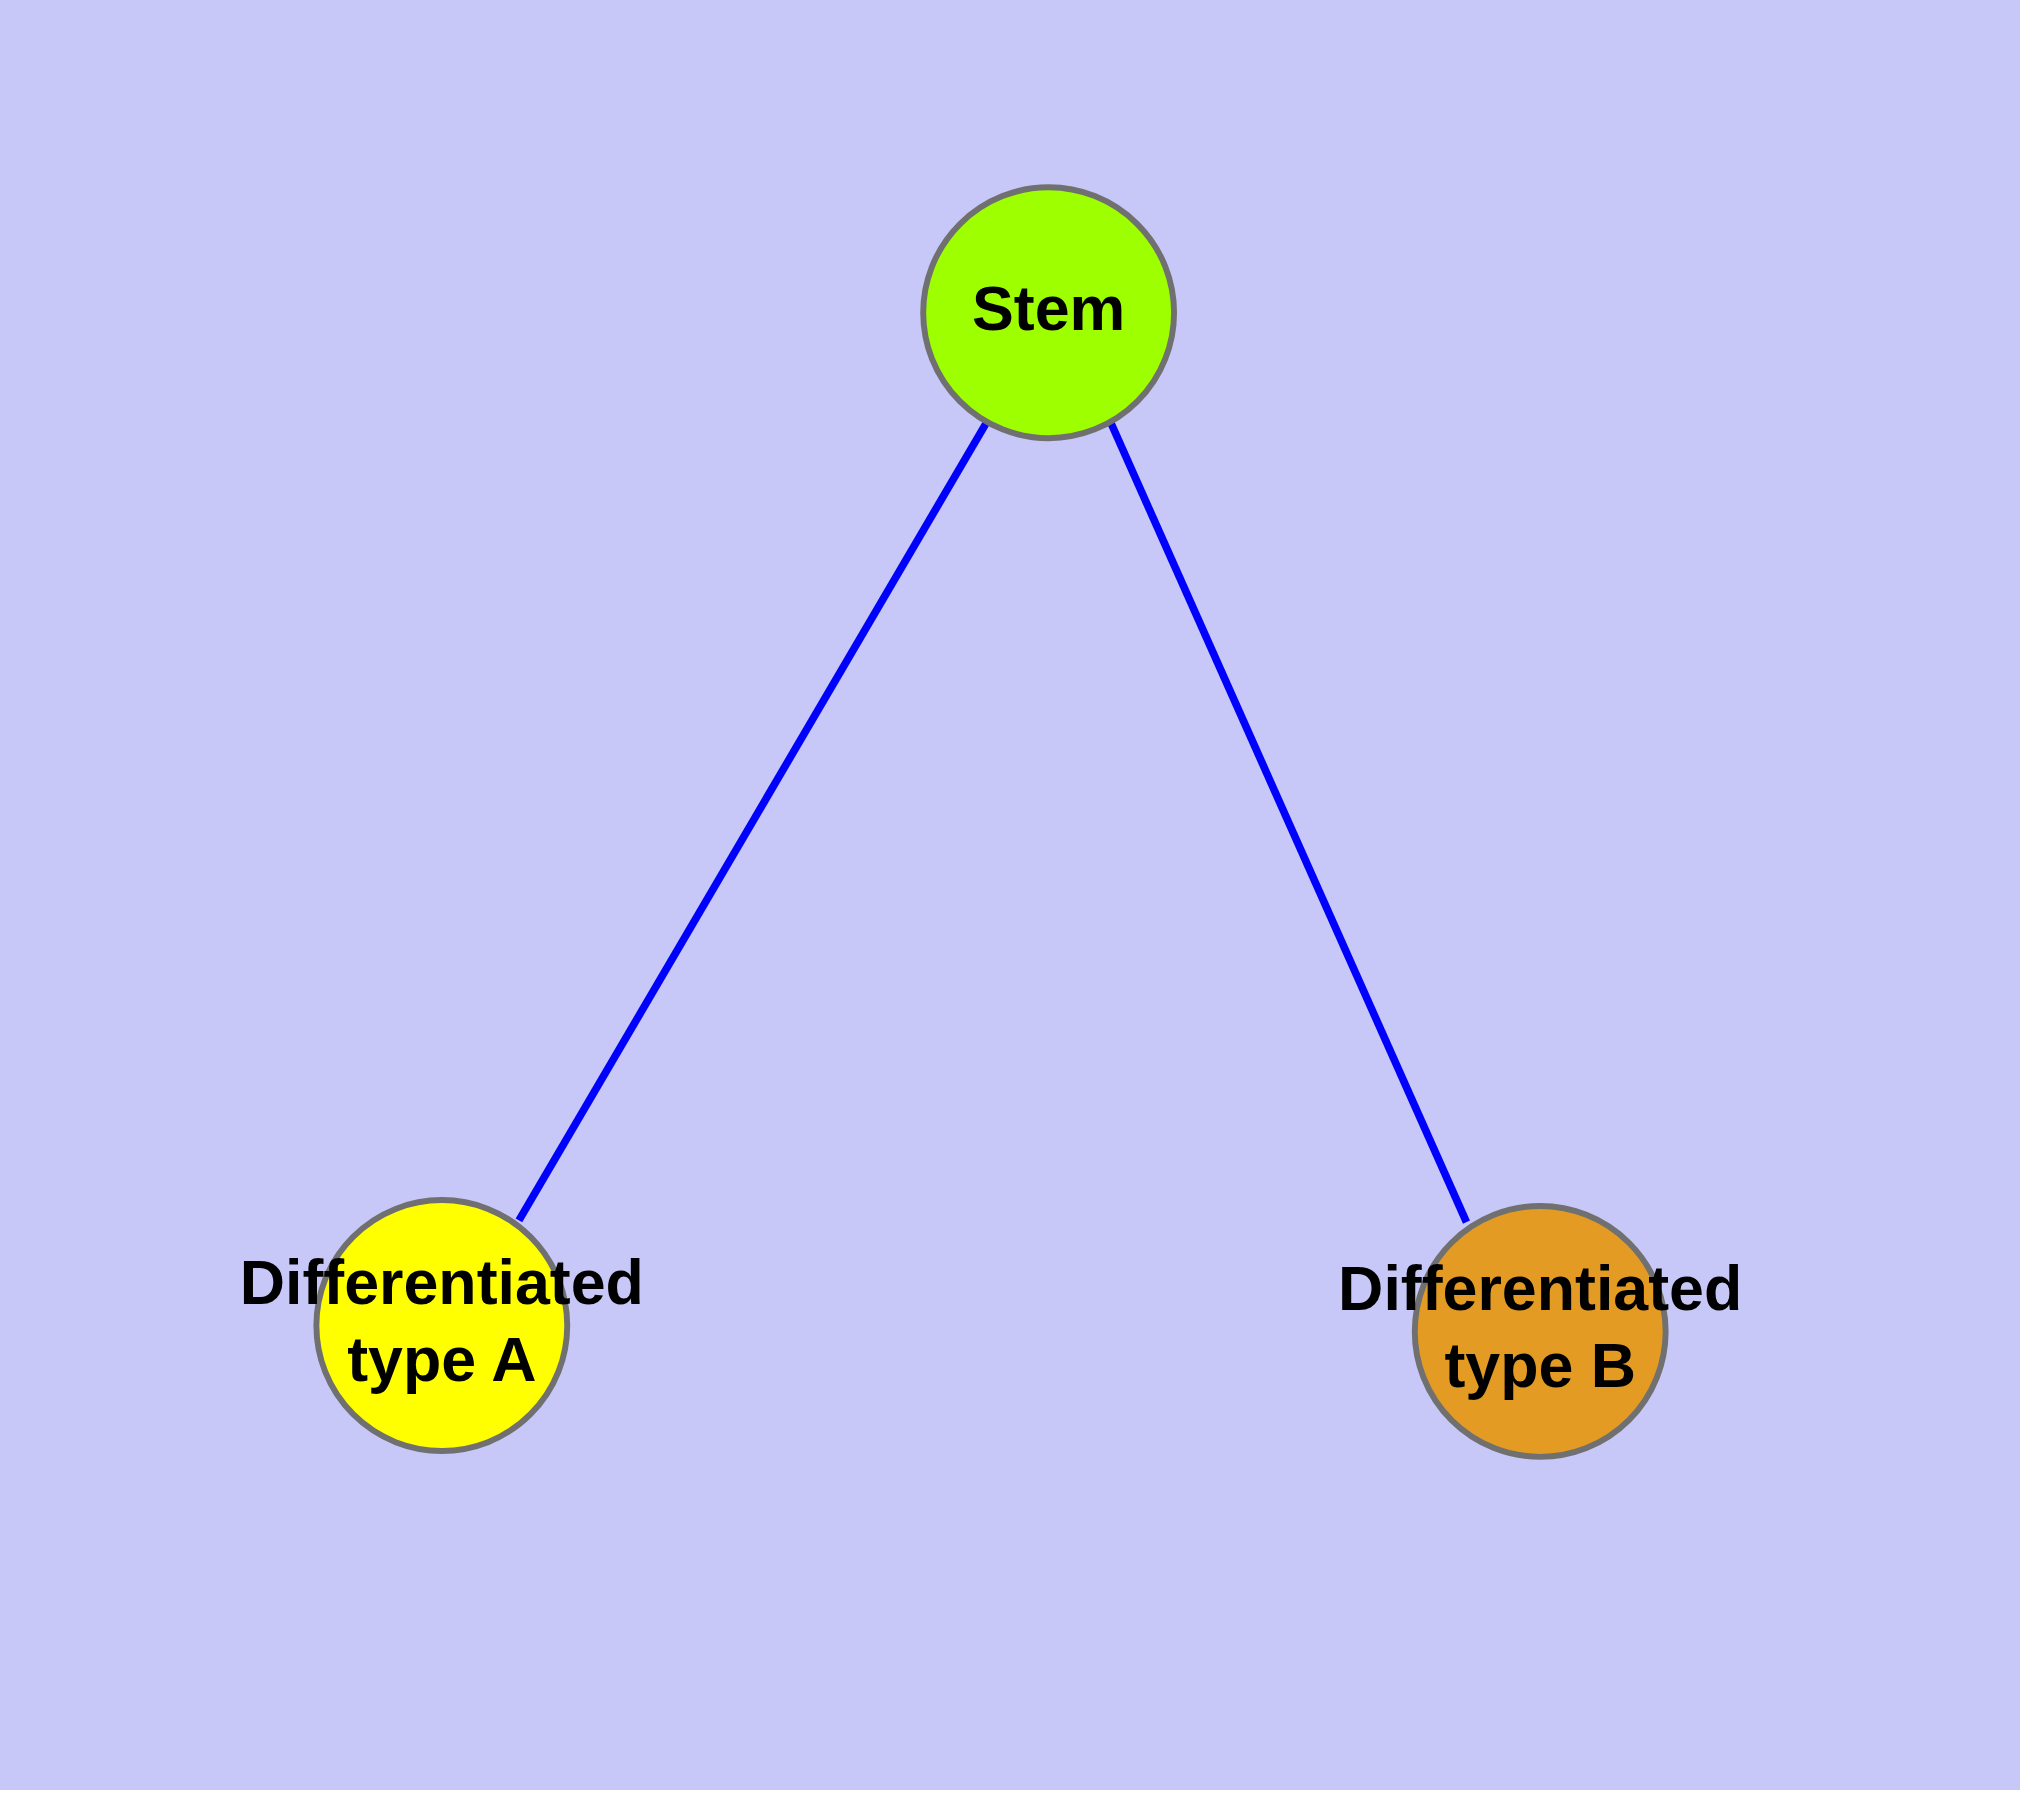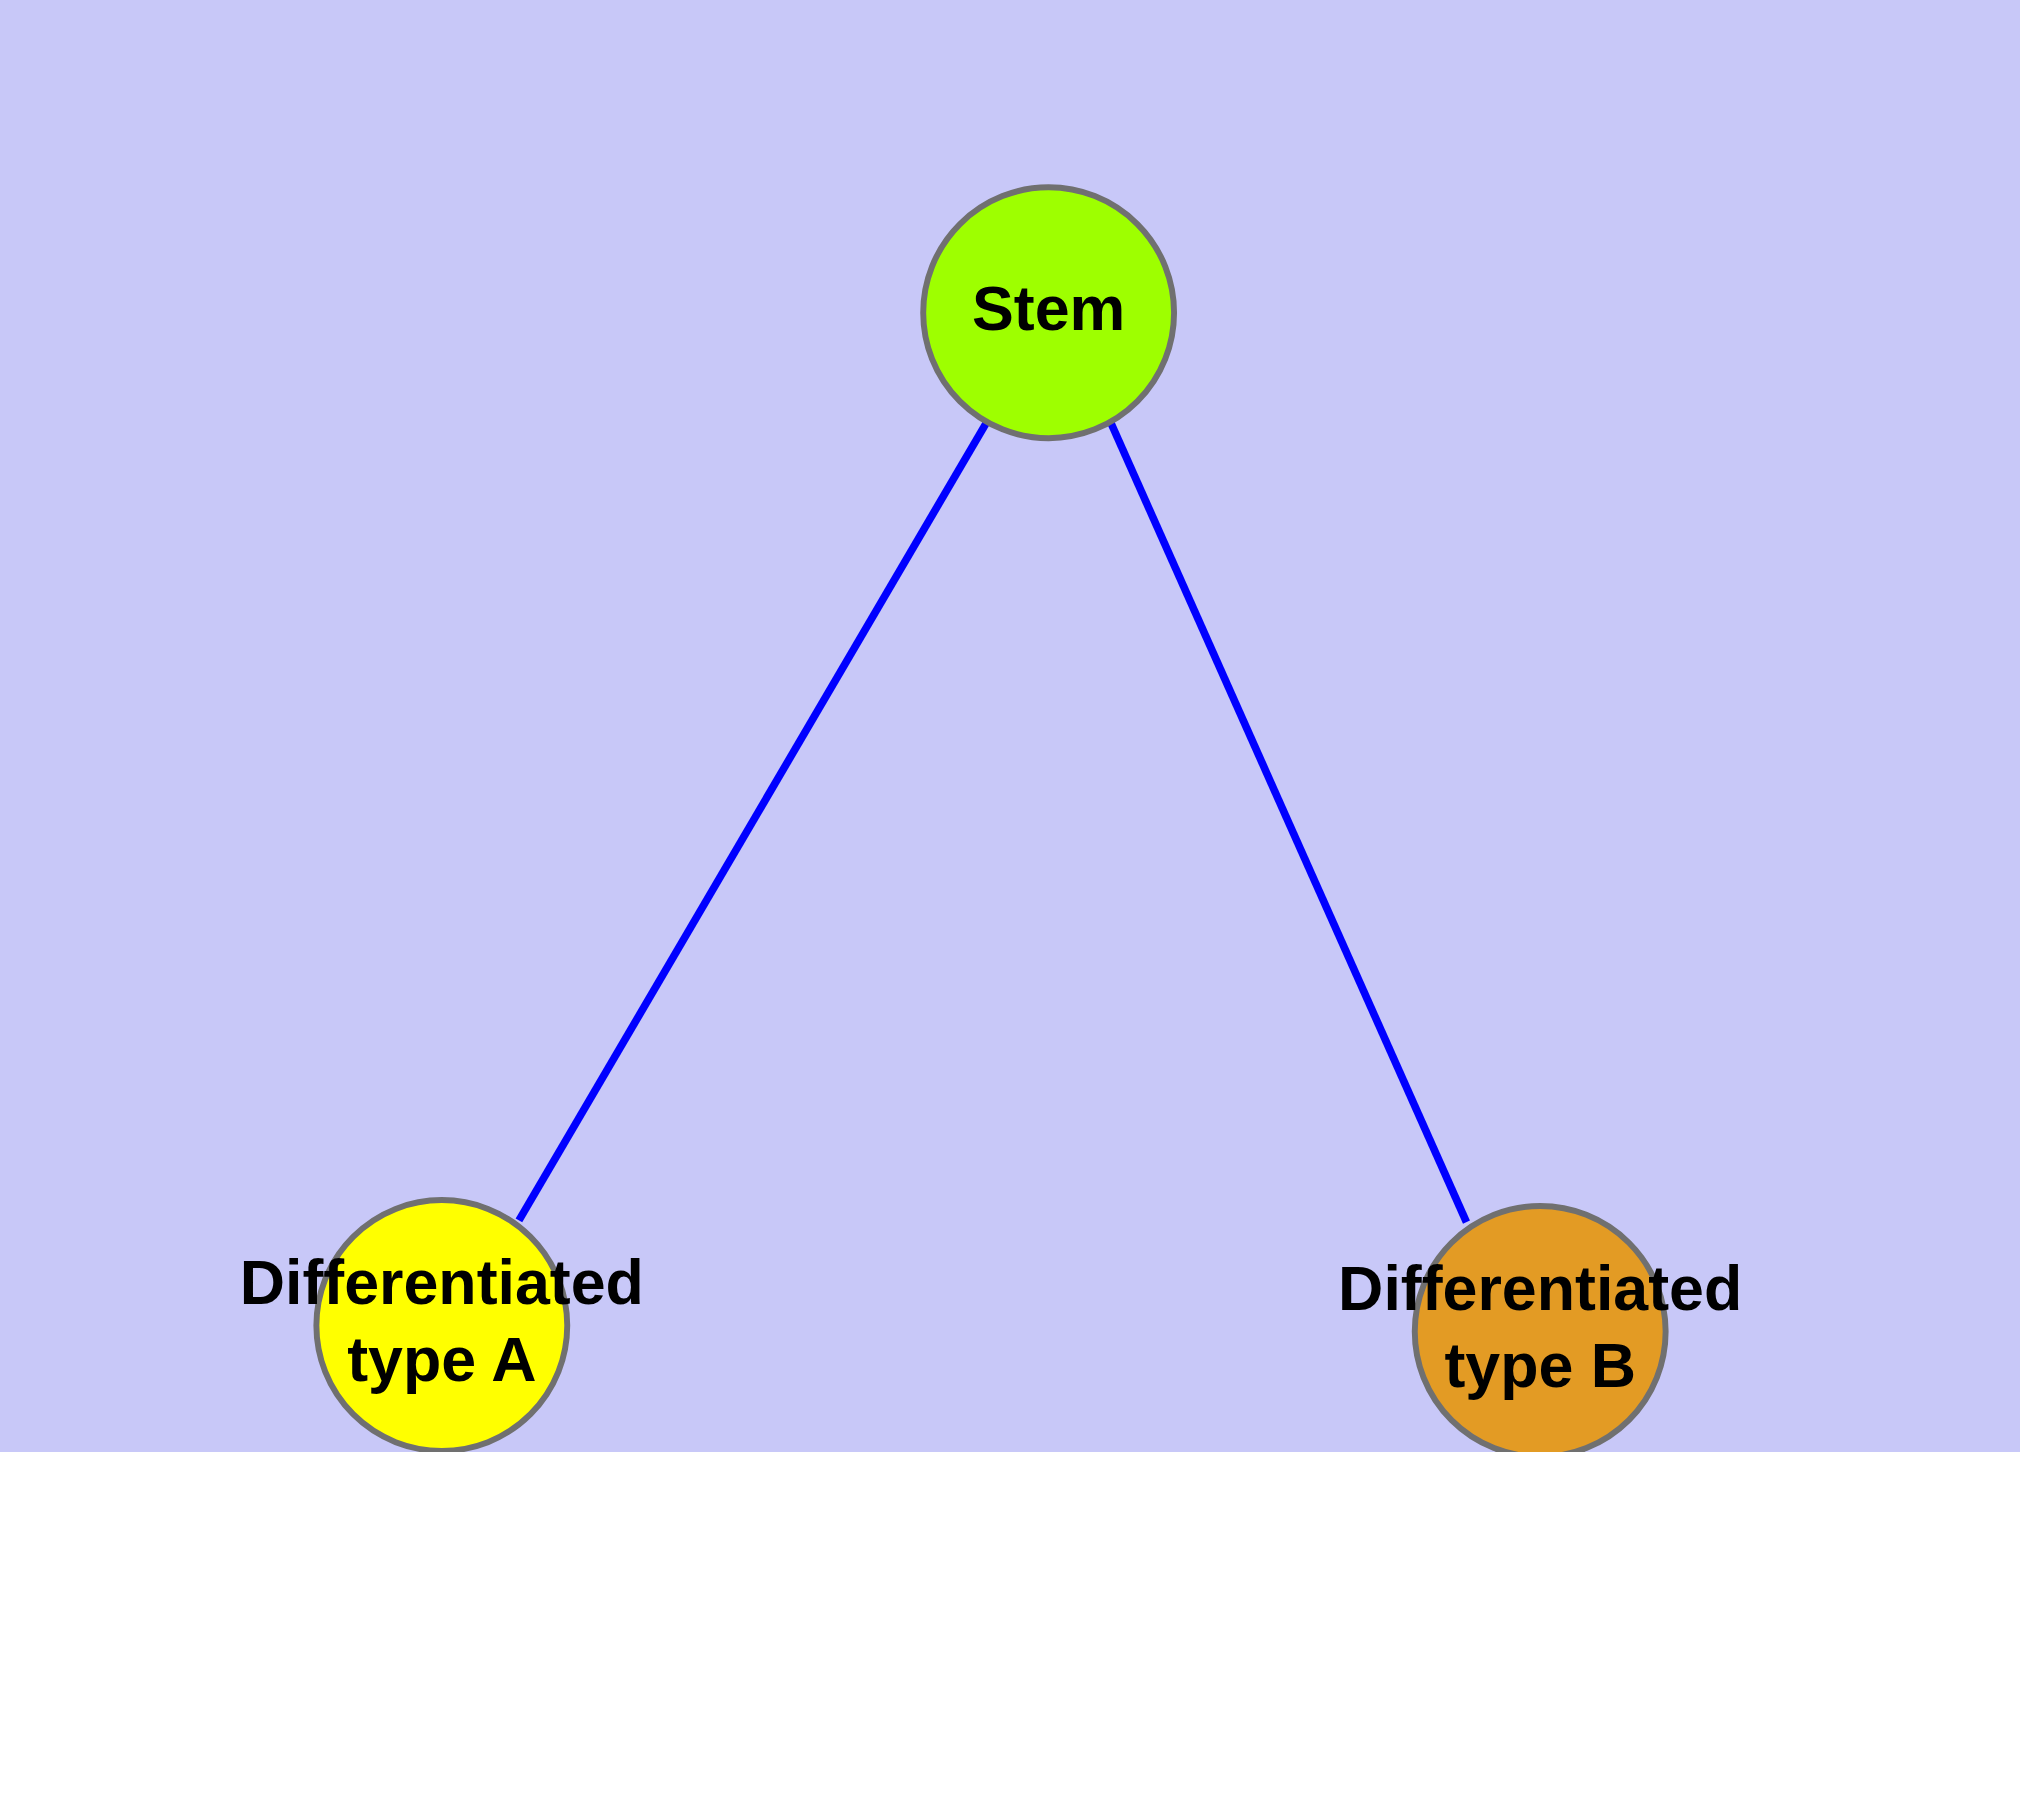--- a/index.html
+++ b/index.html
@@ -29,21 +29,21 @@
     fill: #000000;
     text-anchor: middle;
     dominant-baseline: middle;
     paint-order: normal;
     white-space: pre;
   }
 </style>
 </head>
 <body style="background: rgb(200, 200, 248);">
 
-<div id="canvas" style="width: 2021px; height: 1452px; background: rgb(200, 200, 248);">
+<div id="canvas" style="width: 2021px; height: 1790px; background: rgb(200, 200, 248);">
   <svg id="graph-svg" viewBox="0 0 2384 2138" xmlns="http://www.w3.org/2000/svg" style="width: 2021px; height: 1812px;">
 
     <rect id="bg-rect" x="0" y="0" width="2384" height="2138" fill="#c8c8f8"></rect>
 
     <g>
       <line id="edge-0" x1="1164" y1="498" x2="612" y2="1440" stroke="#0000ff" stroke-width="9" stroke-linecap="butt"></line>
       <line id="edge-1" x1="1310" y1="498" x2="1730" y2="1442" stroke="#0000ff" stroke-width="9" stroke-linecap="butt"></line>
     </g>
 
     <g>

